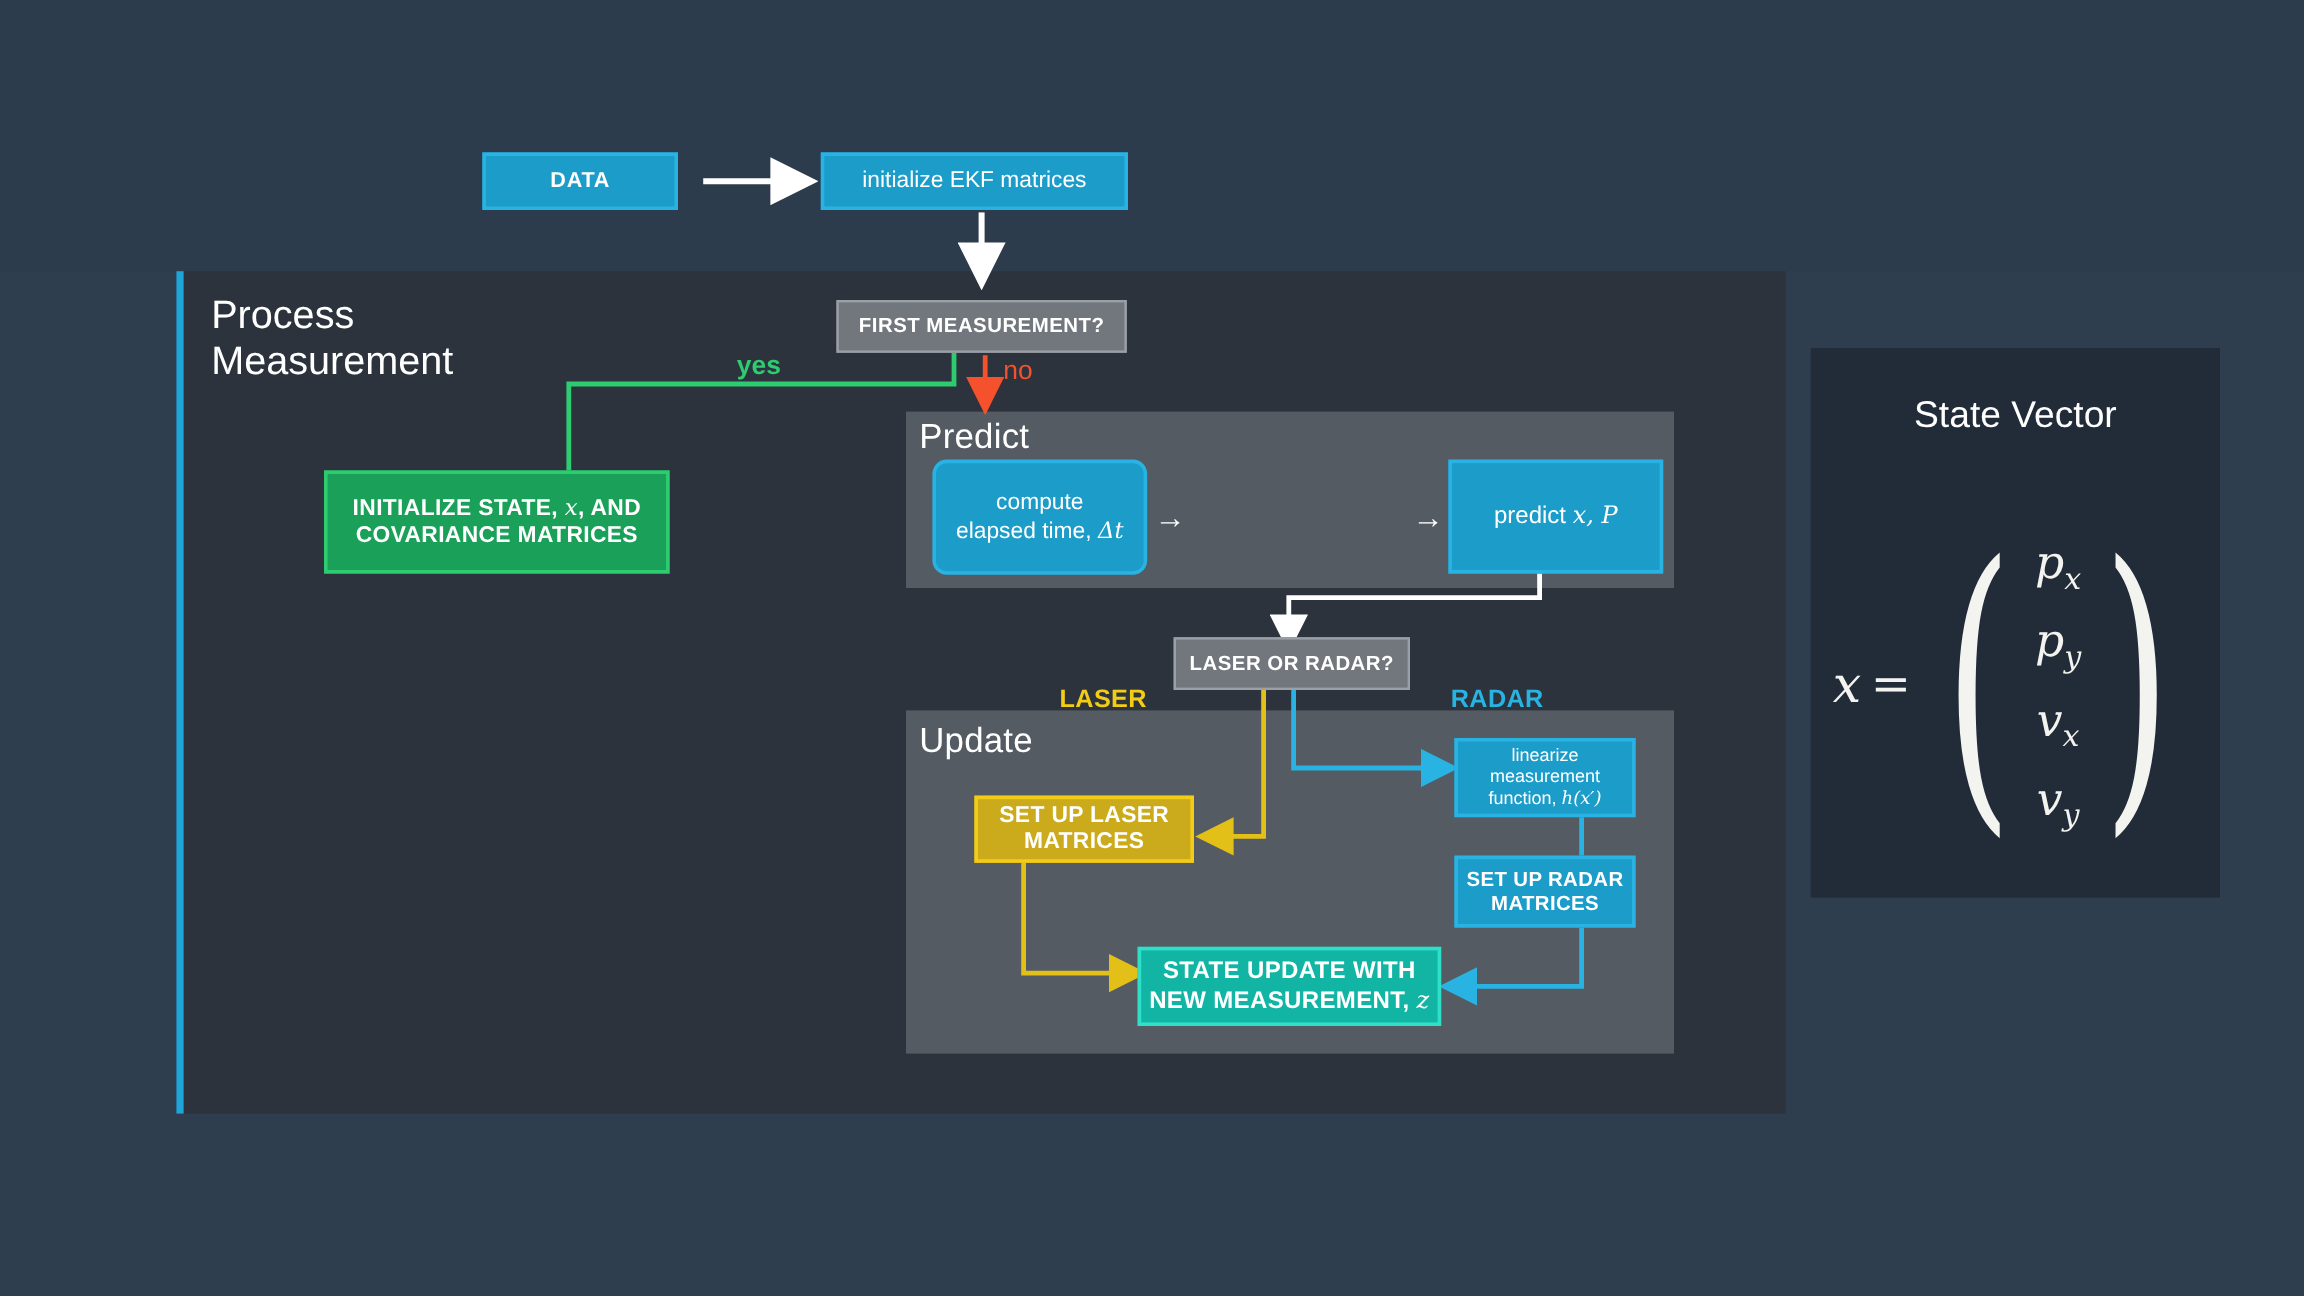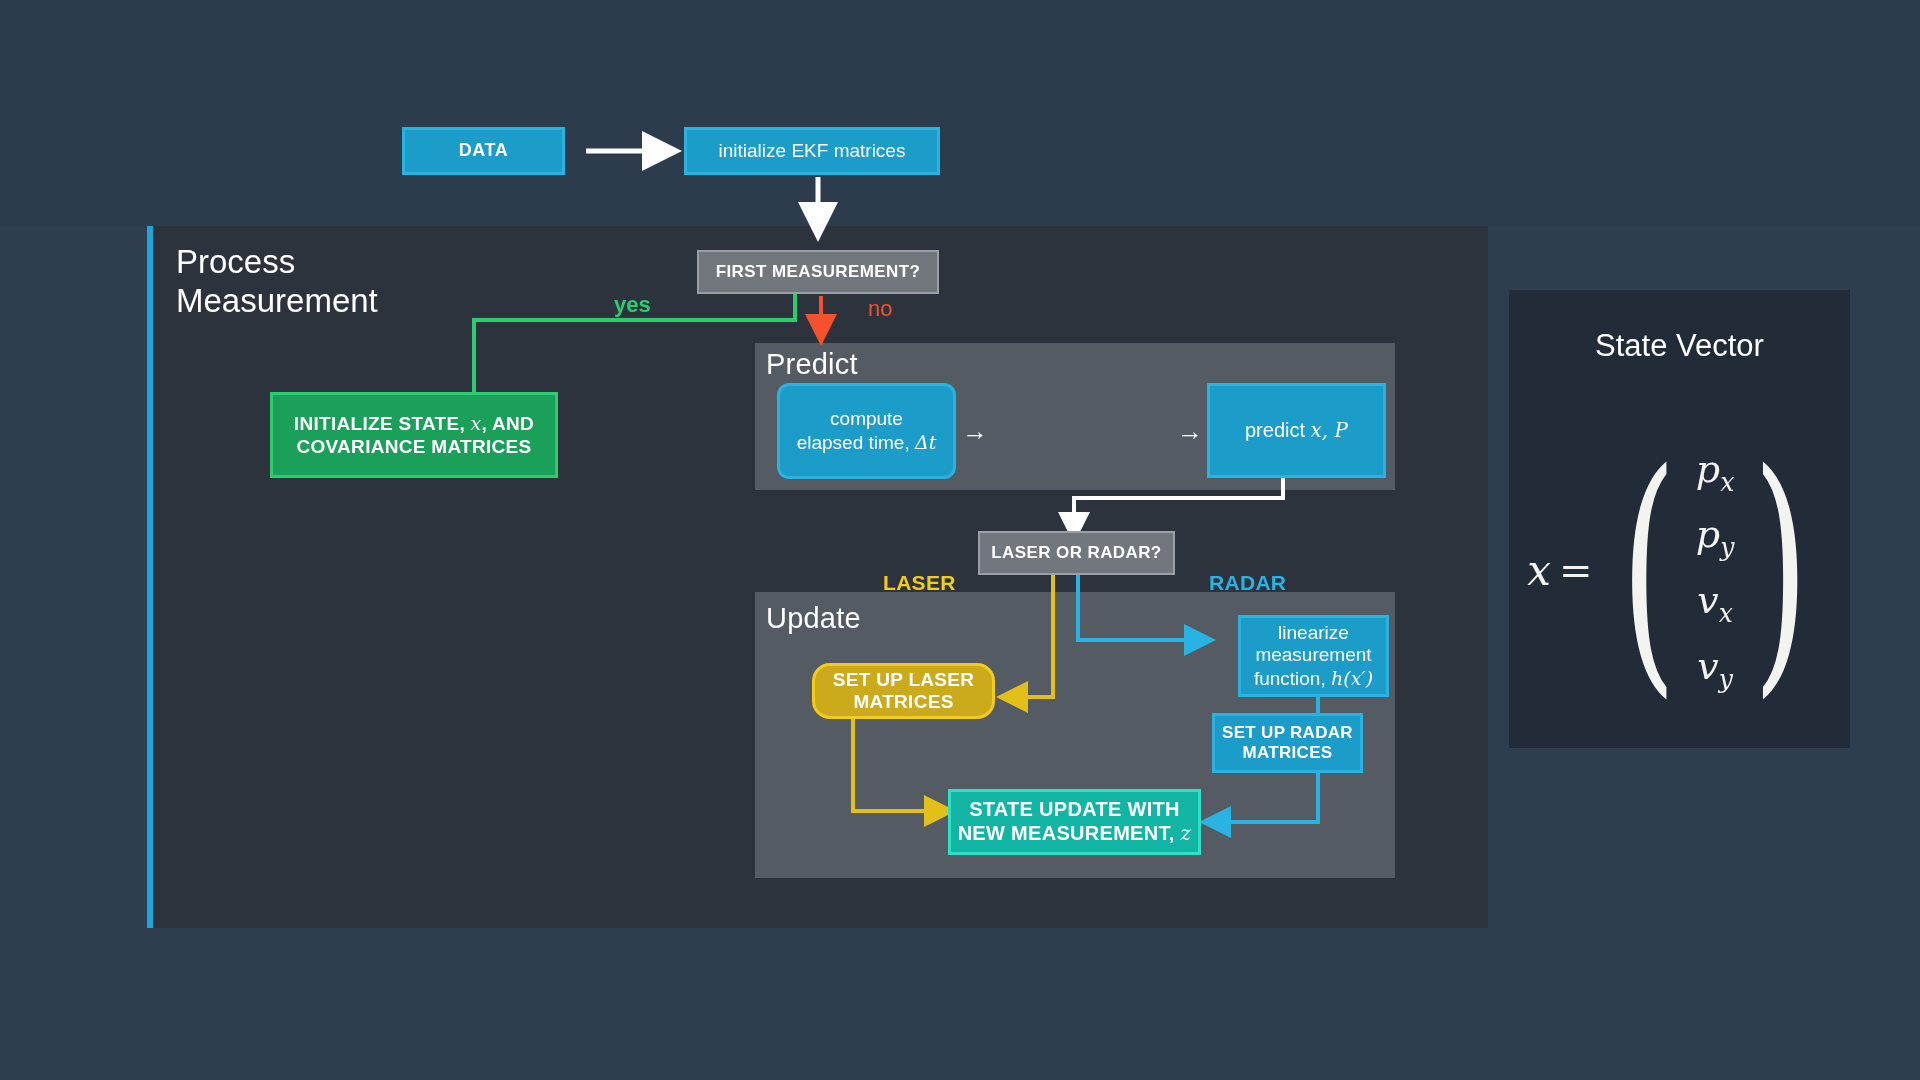--- a/index.html
+++ b/index.html
@@ -88,21 +88,21 @@
     font-size: 33px;
     font-weight: 400;
     line-height: 1.18;
   }
   .edge-label {
     position: absolute;
     font-size: 22px;
     font-weight: 400;
   }
   .edge-label.yes { color: #2ecc71; }
-  .edge-label.no  { color: #f4512c; margin-left: 32px; }
+  .edge-label.no  { color: #f4512c; }
   .edge-label.laser { color: #f2cc17; font-weight: 700; font-size: 21px; letter-spacing: .3px;}
   .edge-label.radar { color: #29b3e3; font-weight: 700; font-size: 21px; letter-spacing: .3px;}
 
   
   .t-bold   { font-weight: 700; }
   .t-norm   { font-weight: 400; }
 
   svg.lines {
     position: absolute;
     left: 0; top: 0;
@@ -281,26 +281,26 @@
     </div>
   </div>
 
   <div class="node box-grey t-bold" style="left:978px; top:531px; width:197px; height:44px; font-size:17px; letter-spacing:.4px;">
     <span>LASER OR RADAR?</span>
   </div>
 
   <div class="edge-label laser" style="left:883px; top:571px;">LASER</div>
   <div class="edge-label radar" style="left:1209px; top:571px;">RADAR</div>
 
-  <div class="node box-yellow t-bold" style="left:812px; top:663px; width:183px; height:56px; font-size:19px; flex-direction:column; letter-spacing:.3px;border-radius:18px;">
+  <div class="node box-yellow t-bold" style="left:812px; top:663px; width:183px; height:56px; font-size:19px; flex-direction:column; letter-spacing:.3px;">
     <div>SET UP LASER</div>
     <div>MATRICES</div>
   </div>
 
-  <div class="node box-blue t-norm" style="left:1238px; top:615px; width:151px; height:82px; font-size:19px; flex-direction:column;">
+  <div class="node box-blue t-norm" style="left:1212px; top:615px; width:151px; height:66px; font-size:15px; flex-direction:column;">
     <div>linearize</div>
     <div>measurement</div>
     <div>
       <span>function, </span><span class="mi">h(x′)</span>
     </div>
   </div>
 
   <div class="node box-blue t-bold" style="left:1212px; top:713px; width:151px; height:60px; font-size:17px; flex-direction:column; letter-spacing:.3px;">
     <div>SET UP RADAR</div>
     <div>MATRICES</div>

